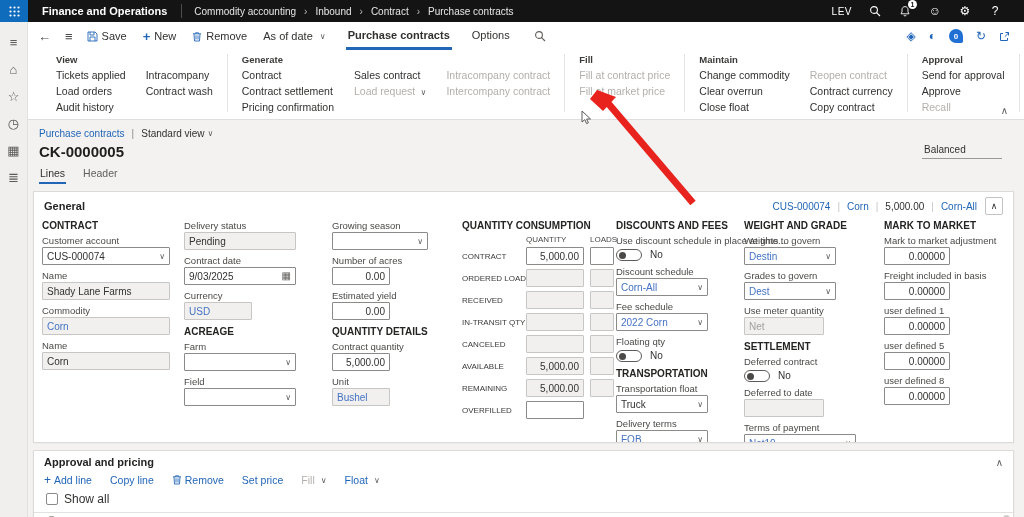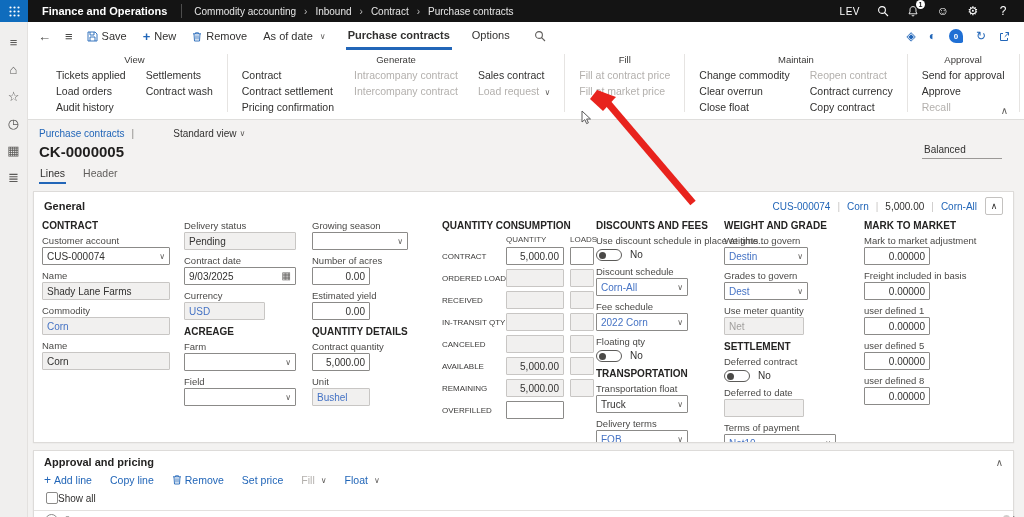--- a/index.html
+++ b/index.html
@@ -7,21 +7,21 @@
   body { font-family:"Liberation Sans",sans-serif; font-size:11px; color:#323130; background:#f3f2f1; position:relative; }
 
   
   .topbar { position:absolute; left:0; top:0; width:1024px; height:22px; background:#141414; display:flex; align-items:center; color:#fff; z-index:10; }
   .waffle { width:28px; height:22px; background:#0f6cbd; display:flex; align-items:center; justify-content:center; cursor:pointer; }
   .app-title { font-weight:bold; font-size:11px; padding:0 14px; white-space:nowrap; }
   .tb-divider { width:1px; height:14px; background:#4d4d4d; margin-right:12px; }
   .breadcrumbs { display:flex; align-items:center; gap:8px; font-size:10px; color:#e6e6e6; }
   .bc { cursor:pointer; white-space:nowrap; }
   .bc-sep { color:#bdbdbd; font-size:10px; }
-  .tb-right { margin-left:auto; display:flex; align-items:center; gap:16px; padding-right:14px; }
+  .tb-right { margin-left:auto; display:flex; align-items:center; gap:16px; padding-right:22px; }
   .tb-user { font-size:10px; letter-spacing:.5px; cursor:pointer; }
   .tb-ic { display:flex; align-items:center; justify-content:center; width:14px; height:14px; font-size:12px; color:#fff; cursor:pointer; position:relative; }
   .badge { position:absolute; top:-4px; right:-5px; background:#fff; color:#141414; font-size:7px; min-width:9px; height:9px; border-radius:5px; display:flex; align-items:center; justify-content:center; padding:0 1px; font-weight:bold; }
 
   
   .leftnav { position:absolute; left:0; top:22px; width:28px; bottom:0; background:#f0efee; border-right:1px solid #e3e1df; display:flex; flex-direction:column; align-items:center; padding-top:12px; gap:11px; z-index:5; }
   .side-icon { width:16px; height:16px; display:flex; align-items:center; justify-content:center; color:#5b5a58; font-size:13px; cursor:pointer; }
 
   
   .cmdbar { position:absolute; left:28px; top:22px; right:0; height:28px; background:#fff; display:flex; align-items:stretch; padding-left:10px; z-index:4; }
@@ -35,34 +35,34 @@
   .cmenu.active { font-weight:bold; border-bottom-color:#2266b8; }
   .cmd-right { margin-left:auto; display:flex; align-items:center; gap:13px; padding-right:14px; color:#2266b8; font-size:12px; }
   .cmd-right > span { cursor:pointer; display:flex; align-items:center; }
   .chatbadge { width:14px; height:14px; border-radius:8px 8px 2px 8px; background:#1f6fd4; color:#fff; font-size:8px; font-weight:bold; display:flex; align-items:center; justify-content:center; }
 
   
   .ribbon { position:absolute; left:28px; top:50px; right:0; height:70px; background:#fff; border-bottom:1px solid #dfdedc; z-index:3; }
   .ribbon-groups { display:flex; align-items:flex-start; padding:4px 0 0 14px; height:100%; }
   .rgroup { padding:0 14px; height:58px; }
   .rgroup + .rgroup { border-left:1px solid #e6e4e2; }
-  .rtitle { text-align:center; font-size:9.5px; font-weight:normal; color:#3b3a39; margin-bottom:4px; }
+  .rtitle { text-align:left; font-size:9.5px; font-weight:bold; color:#3b3a39; margin-bottom:4px; }
   .rcols { display:flex; gap:20px; }
   .rcol { display:flex; flex-direction:column; gap:4px; }
   .ritem { font-size:10.5px; color:#323130; white-space:nowrap; cursor:pointer; line-height:12px; }
   .ritem.dis { color:#b3b0ad; cursor:default; }
   .ribbon-collapse { position:absolute; right:16px; bottom:3px; color:#605e5c; font-size:10px; cursor:pointer; }
 
   
   .content { position:absolute; left:28px; top:120px; right:0; bottom:0; background:#f3f2f1; padding:0 10px 0 5px; }
   .rec-head { position:relative; padding:8px 4px 0 6px; }
   .rec-line1 { display:flex; align-items:center; font-size:10px; }
   .plink { color:#2266b8; cursor:pointer; }
   .sep { color:#8a8886; margin:0 7px; }
-  .view-label { color:#323130; cursor:pointer;margin-left:32px; }
+  .view-label { color:#323130; cursor:pointer; }
   .rec-title { font-size:15px; font-weight:bold; color:#1f1e1d; margin:4px 0 7px; }
   .rec-tabs { display:flex; }
   .rtab { font-size:10.5px; margin-right:16px; padding:0 1px 3px; color:#605e5c; border-bottom:2px solid transparent; cursor:pointer; }
   .rtab.active { color:#323130; border-bottom-color:#2266b8; }
   .balance-field { position:absolute; right:12px; top:22px; width:80px; border-bottom:1px solid #9b9997; font-size:10px; color:#323130; padding:2px 2px 3px; background:transparent; }
 
   
   .card { background:#fff; border:1px solid #dddbd9; box-shadow:0 0.5px 1.5px rgba(0,0,0,.07); margin-top:7px; position:relative; }
   .card-head { display:flex; align-items:center; padding:5px 10px 3px; }
   .card-title { font-weight:bold; font-size:11px; color:#252423; }
@@ -72,64 +72,64 @@
   .hsep { color:#c8c6c4; }
   .collapse-btn { width:18px; height:18px; border:1px solid #c4c2c0; border-radius:2px; display:flex; align-items:center; justify-content:center; font-size:9px; color:#323130; margin-left:8px; cursor:pointer; background:#fff; }
   .collapse-plain { color:#605e5c; font-size:10px; cursor:pointer; margin-left:10px; }
 
   
   .general-card { height:252px; overflow:hidden; }
   .gbody { display:flex; padding:2px 6px 0 2px; }
   .gcol { flex:0 0 auto; }
   .gcol1 { width:128px; margin-left:6px; }
   .gcol2 { width:112px; margin-left:14px; }
-  .gcol3 { width:96px;  margin-left:16px; }
+  .gcol3 { width:96px;  margin-left:36px; }
   .gcol4 { width:152px; margin-left:34px; }
   .gcol5 { width:92px;  margin-left:2px; }
   .gcol6 { width:112px; margin-left:36px; }
   .gcol7 { width:88px;  margin-left:28px; }
   .gheading { font-size:10px; font-weight:bold; color:#252423; margin:6px 0 4px; white-space:nowrap; }
   .gheading.first { margin-top:0; }
   .fld { margin-bottom:5px; }
   .flabel { font-size:9.5px; color:#4a4947; margin-bottom:1px; white-space:nowrap; }
   .box { height:18px; border:1px solid #8b8a88; background:#fff; display:flex; align-items:center; padding:0 4px; font-size:10px; width:100%; border-radius:1px; }
   .box.ro { background:#f1f0ef; border-color:#c8c6c4; }
   .box.num { justify-content:flex-end; }
   .box.sel { justify-content:space-between; }
   .val.link { color:#4472c4; }
   .val.dim { color:#a19f9d; }
   .cal { margin-left:auto; color:#605e5c; font-size:10px; line-height:10px; }
   .trow { display:flex; align-items:center; height:13px; margin-top:2px; cursor:pointer; }
   .pill { width:26px; height:12px; border:1px solid #5c5b59; border-radius:7px; position:relative; background:#fff; display:inline-block; }
   .knob { position:absolute; left:2px; top:2px; width:7px; height:7px; border-radius:50%; background:#4a4947; }
   .tval { margin-left:8px; font-size:10px; }
-  .gcol2 .fld.sz-narrow .box { width:81px; }
+  .gcol2 .fld.sz-narrow .box { width:68px; }
   .gcol3 .fld.input-num .box, .gcol3 .fld.readonly-link .box { width:58px; }
-  .gcol6 .fld.select-link .box { width:84px; }
+  .gcol6 .fld.select-link .box { width:92px; }
   .gcol6 .fld.sz-wide .box { width:112px; }
   .gcol6 .fld.readonly .box, .gcol6 .fld.readonly-dim .box { width:80px; }
   .gcol7 .box { width:66px; }
 
   
   .qc-headrow { display:flex; font-size:8px; color:#4a4947; margin:3px 0 3px 64px; }
   .qc-h-qty { width:58px; }
   .qc-h-loads { width:24px; margin-left:6px; }
   .qc-row { display:flex; align-items:center; margin-bottom:4px; }
   .qc-label { flex:0 0 64px; font-size:8px; color:#3b3a39; white-space:nowrap; overflow:hidden; }
   .qbox { flex:0 0 58px; }
   .lbox { flex:0 0 24px; margin-left:6px; height:18px; }
   .lbox.spacer { border:none; background:transparent; }
 
   
   .delivery-card { height:120px; }
   .dtoolbar { display:flex; align-items:center; padding:3px 10px 5px; }
   .dtb { display:flex; align-items:center; gap:3px; color:#2266b8; font-size:10.5px; margin-right:18px; cursor:pointer; white-space:nowrap; }
   .dtb.dis { color:#b3b0ad; cursor:default; }
   .dtb .dtb-ic { font-size:12px; line-height:10px; }
-  .showall { display:flex; align-items:center; padding:1px 12px 6px; font-size:10px; }
+  .showall { display:flex; align-items:center; gap:6px; padding:1px 12px 6px; font-size:12px; }
   .cbox { width:12px; height:12px; border:1px solid #8b8a88; border-radius:2px; background:#fff; cursor:pointer; }
   .gridhead { display:flex; align-items:center; border-top:1px solid #e3e1df; padding:3px 4px; color:#44423f; font-size:9px; }
   .gsel { width:13px; height:13px; border:1px solid #8b8a88; border-radius:50%; margin:0 7px 0 7px; flex:0 0 auto; cursor:pointer; background:#fff; }
   .grefresh { color:#605e5c; font-size:11px; margin-right:4px; cursor:pointer; }
   .gcolh { padding:0 3px; white-space:nowrap; overflow:hidden; flex:0 0 auto; cursor:pointer; }
   .gmore { margin-left:auto; color:#605e5c; font-size:11px; cursor:pointer; padding-right:8px; }
   .grid-scrollbar { position:absolute; right:3px; bottom:2px; width:7px; height:52px; background:#cfcdcb; border-radius:4px; }
 
   
   .overlay { position:absolute; left:0; top:0; width:1024px; height:517px; pointer-events:none; z-index:100; }
@@ -253,40 +253,40 @@
   <div class="ribbon-groups" id="ribbon-groups">
       <div class="rgroup">
         <div class="rtitle">View</div>
         <div class="rcols">
           <div class="rcol">
             <div class="ritem">Tickets applied</div>
             <div class="ritem">Load orders</div>
             <div class="ritem">Audit history</div>
           </div>
           <div class="rcol">
-            <div class="ritem">Settlements</div>
+            <div class="ritem">Intracompany</div>
             <div class="ritem">Contract wash</div>
           </div>
         </div>
       </div>
       <div class="rgroup">
         <div class="rtitle">Generate</div>
         <div class="rcols">
           <div class="rcol">
             <div class="ritem">Contract</div>
             <div class="ritem">Contract settlement</div>
             <div class="ritem">Pricing confirmation</div>
           </div>
           <div class="rcol">
+            <div class="ritem">Sales contract</div>
+            <div class="ritem dis">Load request<span class="chev"> ∨</span></div>
+          </div>
+          <div class="rcol">
             <div class="ritem dis">Intracompany contract</div>
             <div class="ritem dis">Intercompany contract</div>
-          </div>
-          <div class="rcol">
-            <div class="ritem">Sales contract</div>
-            <div class="ritem dis">Load request<span class="chev"> ∨</span></div>
           </div>
         </div>
       </div>
       <div class="rgroup">
         <div class="rtitle">Fill</div>
         <div class="rcols">
           <div class="rcol">
             <div class="ritem dis">Fill at contract price</div>
             <div class="ritem dis">Fill at market price</div>
           </div>

